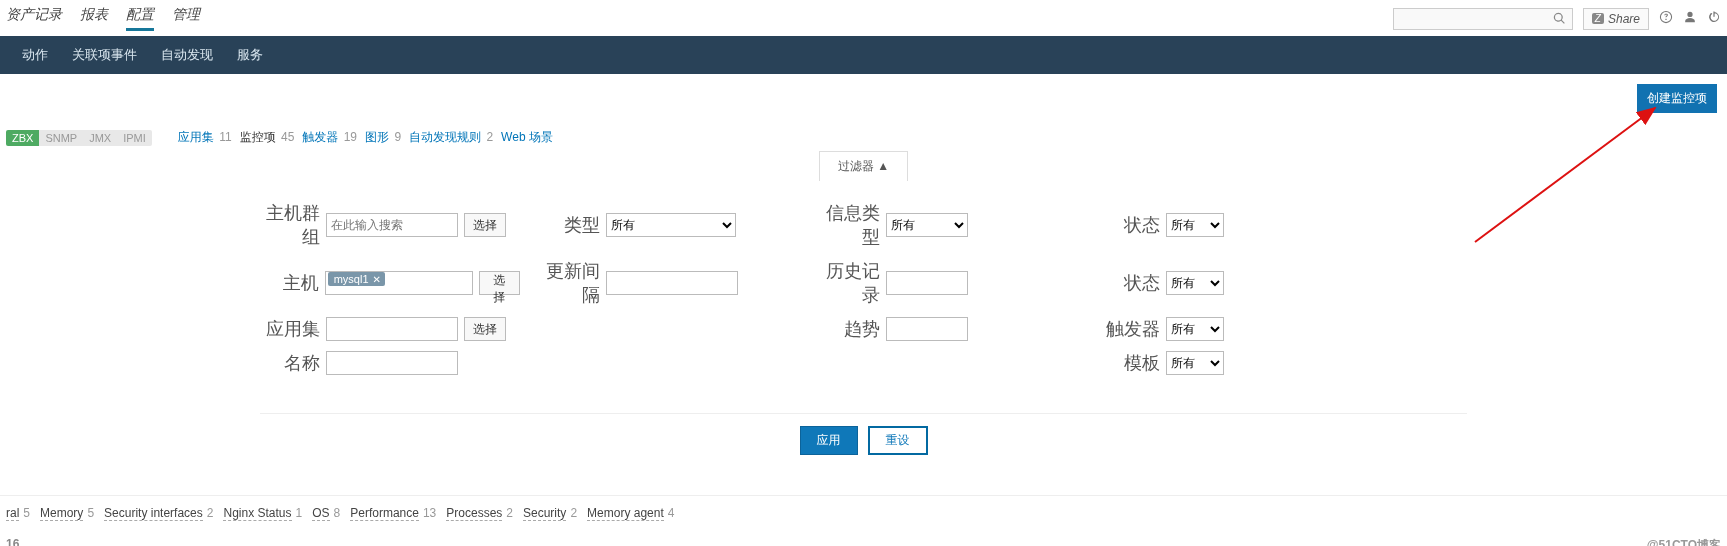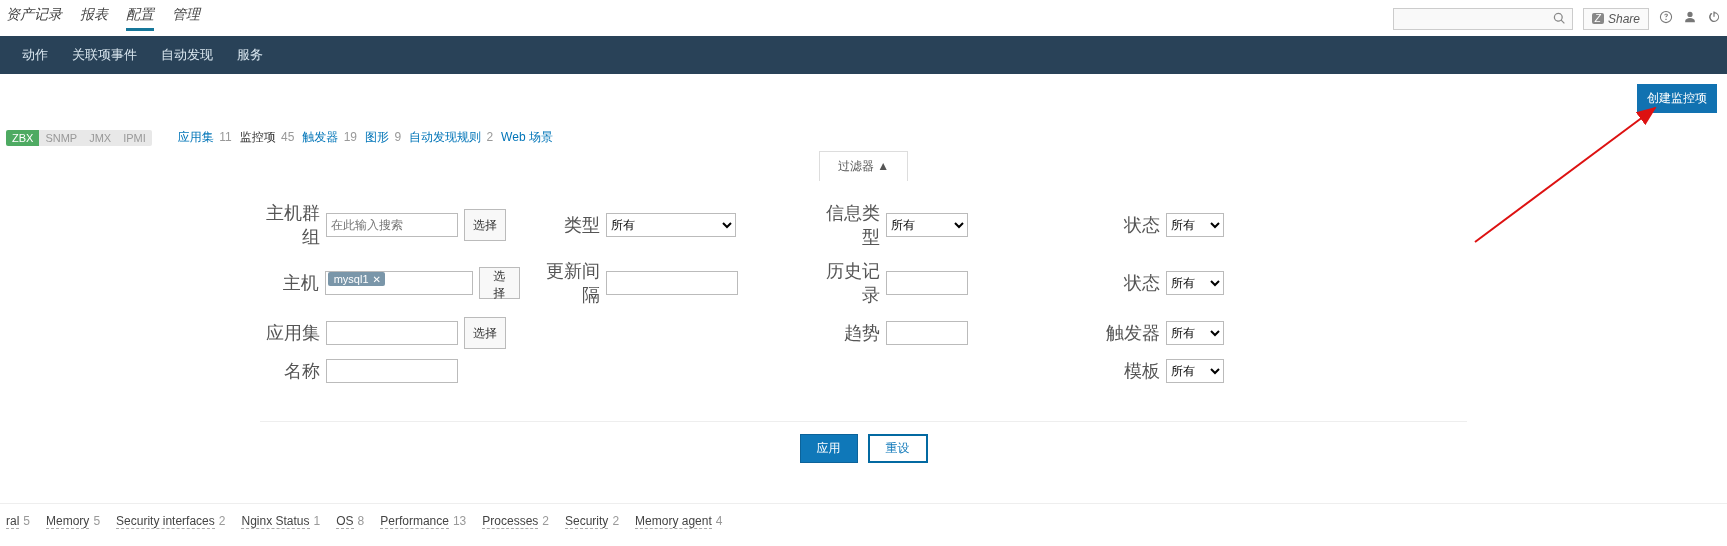--- a/index.html
+++ b/index.html
@@ -29,28 +29,28 @@
 .tab-active { color: #333; }
 .filter-toggle { text-align: center; margin-top: -2px; }
 .filter-toggle span { display: inline-block; border: 1px solid #ddd; border-bottom: none; padding: 6px 18px; background: #fff; font-size: 12px; cursor: pointer; color: #555; }
 .filter-body { padding: 20px 260px 10px 260px; }
 .filter-grid { display: grid; grid-template-columns: 260px 260px 260px 220px; column-gap: 20px; row-gap: 10px; }
 .filter-cell { display: flex; align-items: center; gap: 6px; }
 .filter-cell label { width: 60px; text-align: right; color: #555; font-size: 18px; }
 .filter-cell input[type="text"] { height: 24px; border: 1px solid #bbb; padding: 0 4px; font-size: 12px; width: 132px; }
 .filter-cell select { height: 24px; border: 1px solid #bbb; font-size: 12px; width: 130px; background: #fff; }
 .filter-cell .sel-small { width: 58px; }
-.select-btn { height: 32px; border: 1px solid #bbb; background: #f8f8f8; padding: 0 8px; font-size: 12px; cursor: pointer; color: #333; }
+.select-btn { height: 24px; border: 1px solid #bbb; background: #f8f8f8; padding: 0 8px; font-size: 12px; cursor: pointer; color: #333; }
 .tag-input { display: flex; align-items: flex-start; border: 1px solid #bbb; height: 24px; padding: 0 2px; width: 151px; }
 .tag-chip { background: #7a96a9; color: #fff; border-radius: 2px; padding: 1px 4px 1px 6px; font-size: 11px; display: inline-flex; align-items: center; gap: 4px; }
 .tag-chip .x { font-size: 10px; cursor: pointer; }
 .filter-actions { display: flex; gap: 10px; justify-content: center; margin-top: 28px; border-top: 1px solid #eee; padding-top: 12px; }
 .btn-primary { background: #0f78b9; color: #fff; border: 1px solid #0c639a; padding: 4px 16px; font-size: 12px; cursor: pointer; }
 .btn-secondary { background: #fff; color: #0f78b9; border: 2px solid #0369a1; padding: 4px 16px; font-size: 12px; cursor: pointer; }
-.bottom-stats { padding: 10px 6px; border-top: 1px solid #eee; margin-top: 30px; display: flex; gap: 16px; color: #444; flex-wrap: wrap; }
+.bottom-stats { padding: 10px 6px; border-top: 1px solid #eee; margin-top: 30px; display: flex; gap: 10px; color: #444; flex-wrap: wrap; }
 .bottom-stats .stat { display: inline-flex; gap: 4px; }
 .bottom-stats .stat .n { color: #999; }
 .bottom-stats .stat .lbl { border-bottom: 1px dashed #aaa; cursor: pointer; }
 .bottom-line { padding: 6px; color: #888; display: flex; font-weight: bold; }
 .watermark { margin-left: auto; color: #999; }
 </style>
 </head>
 <body>
 
 <div class="top-nav">

